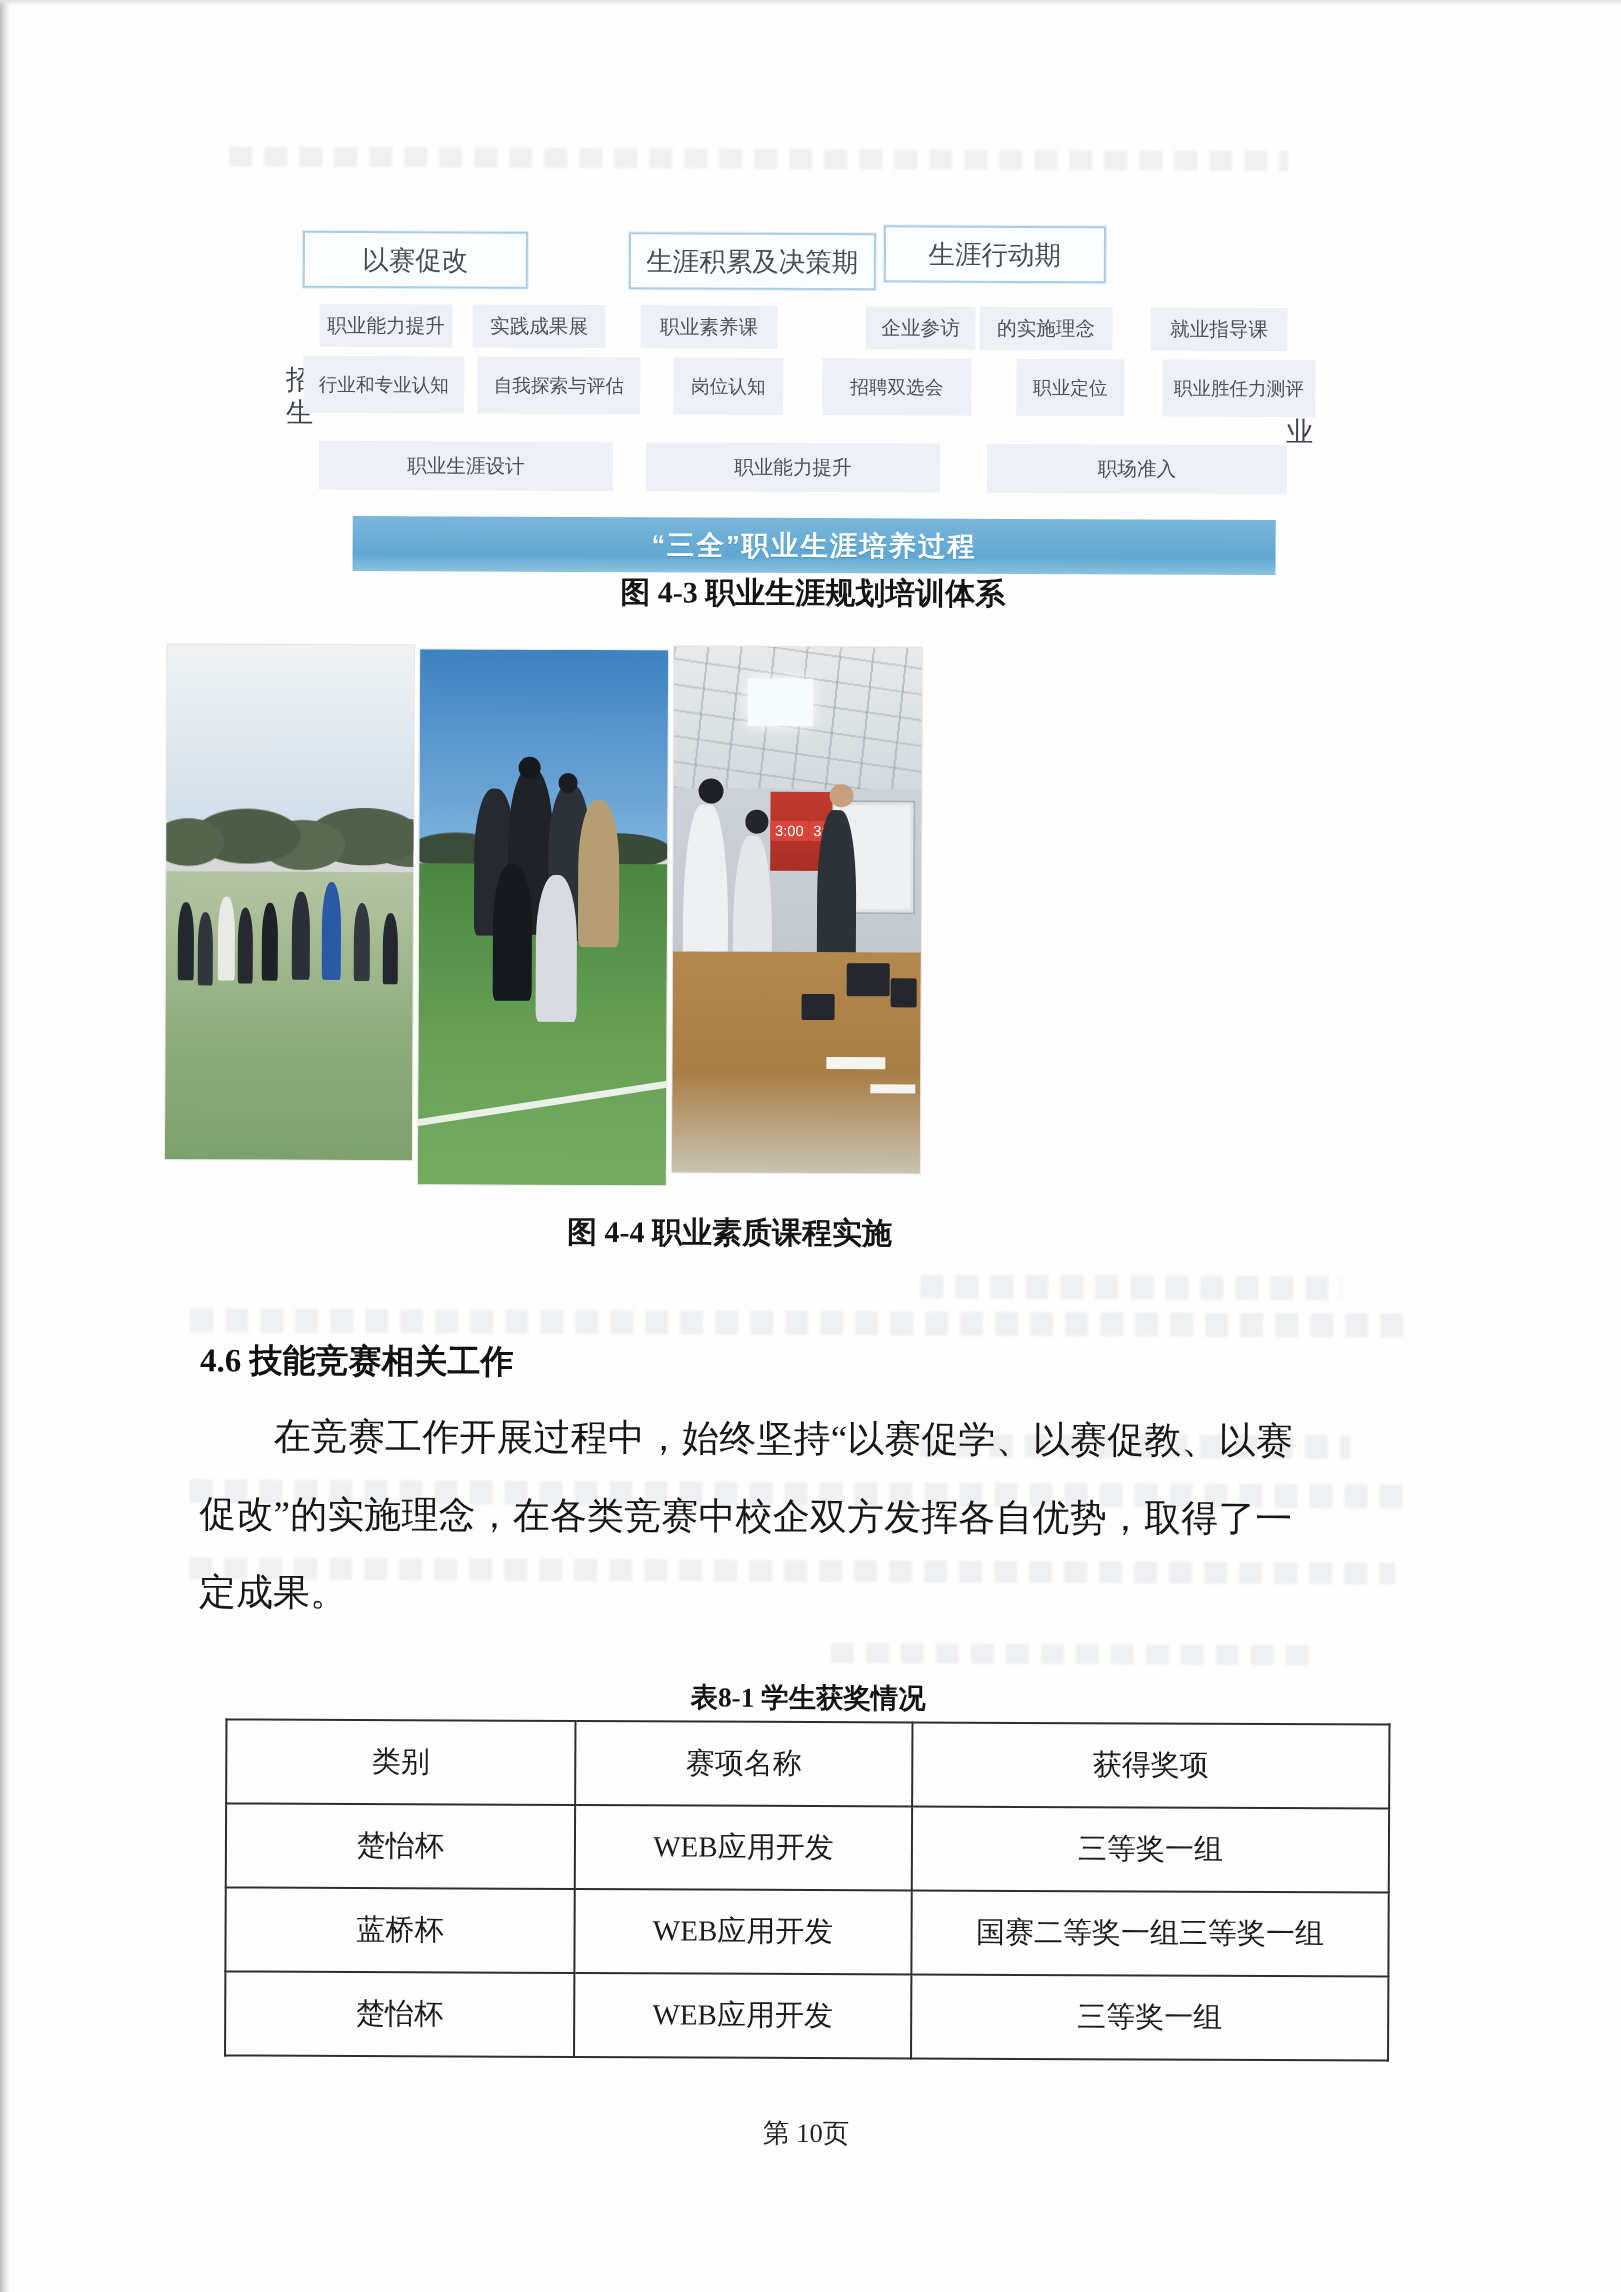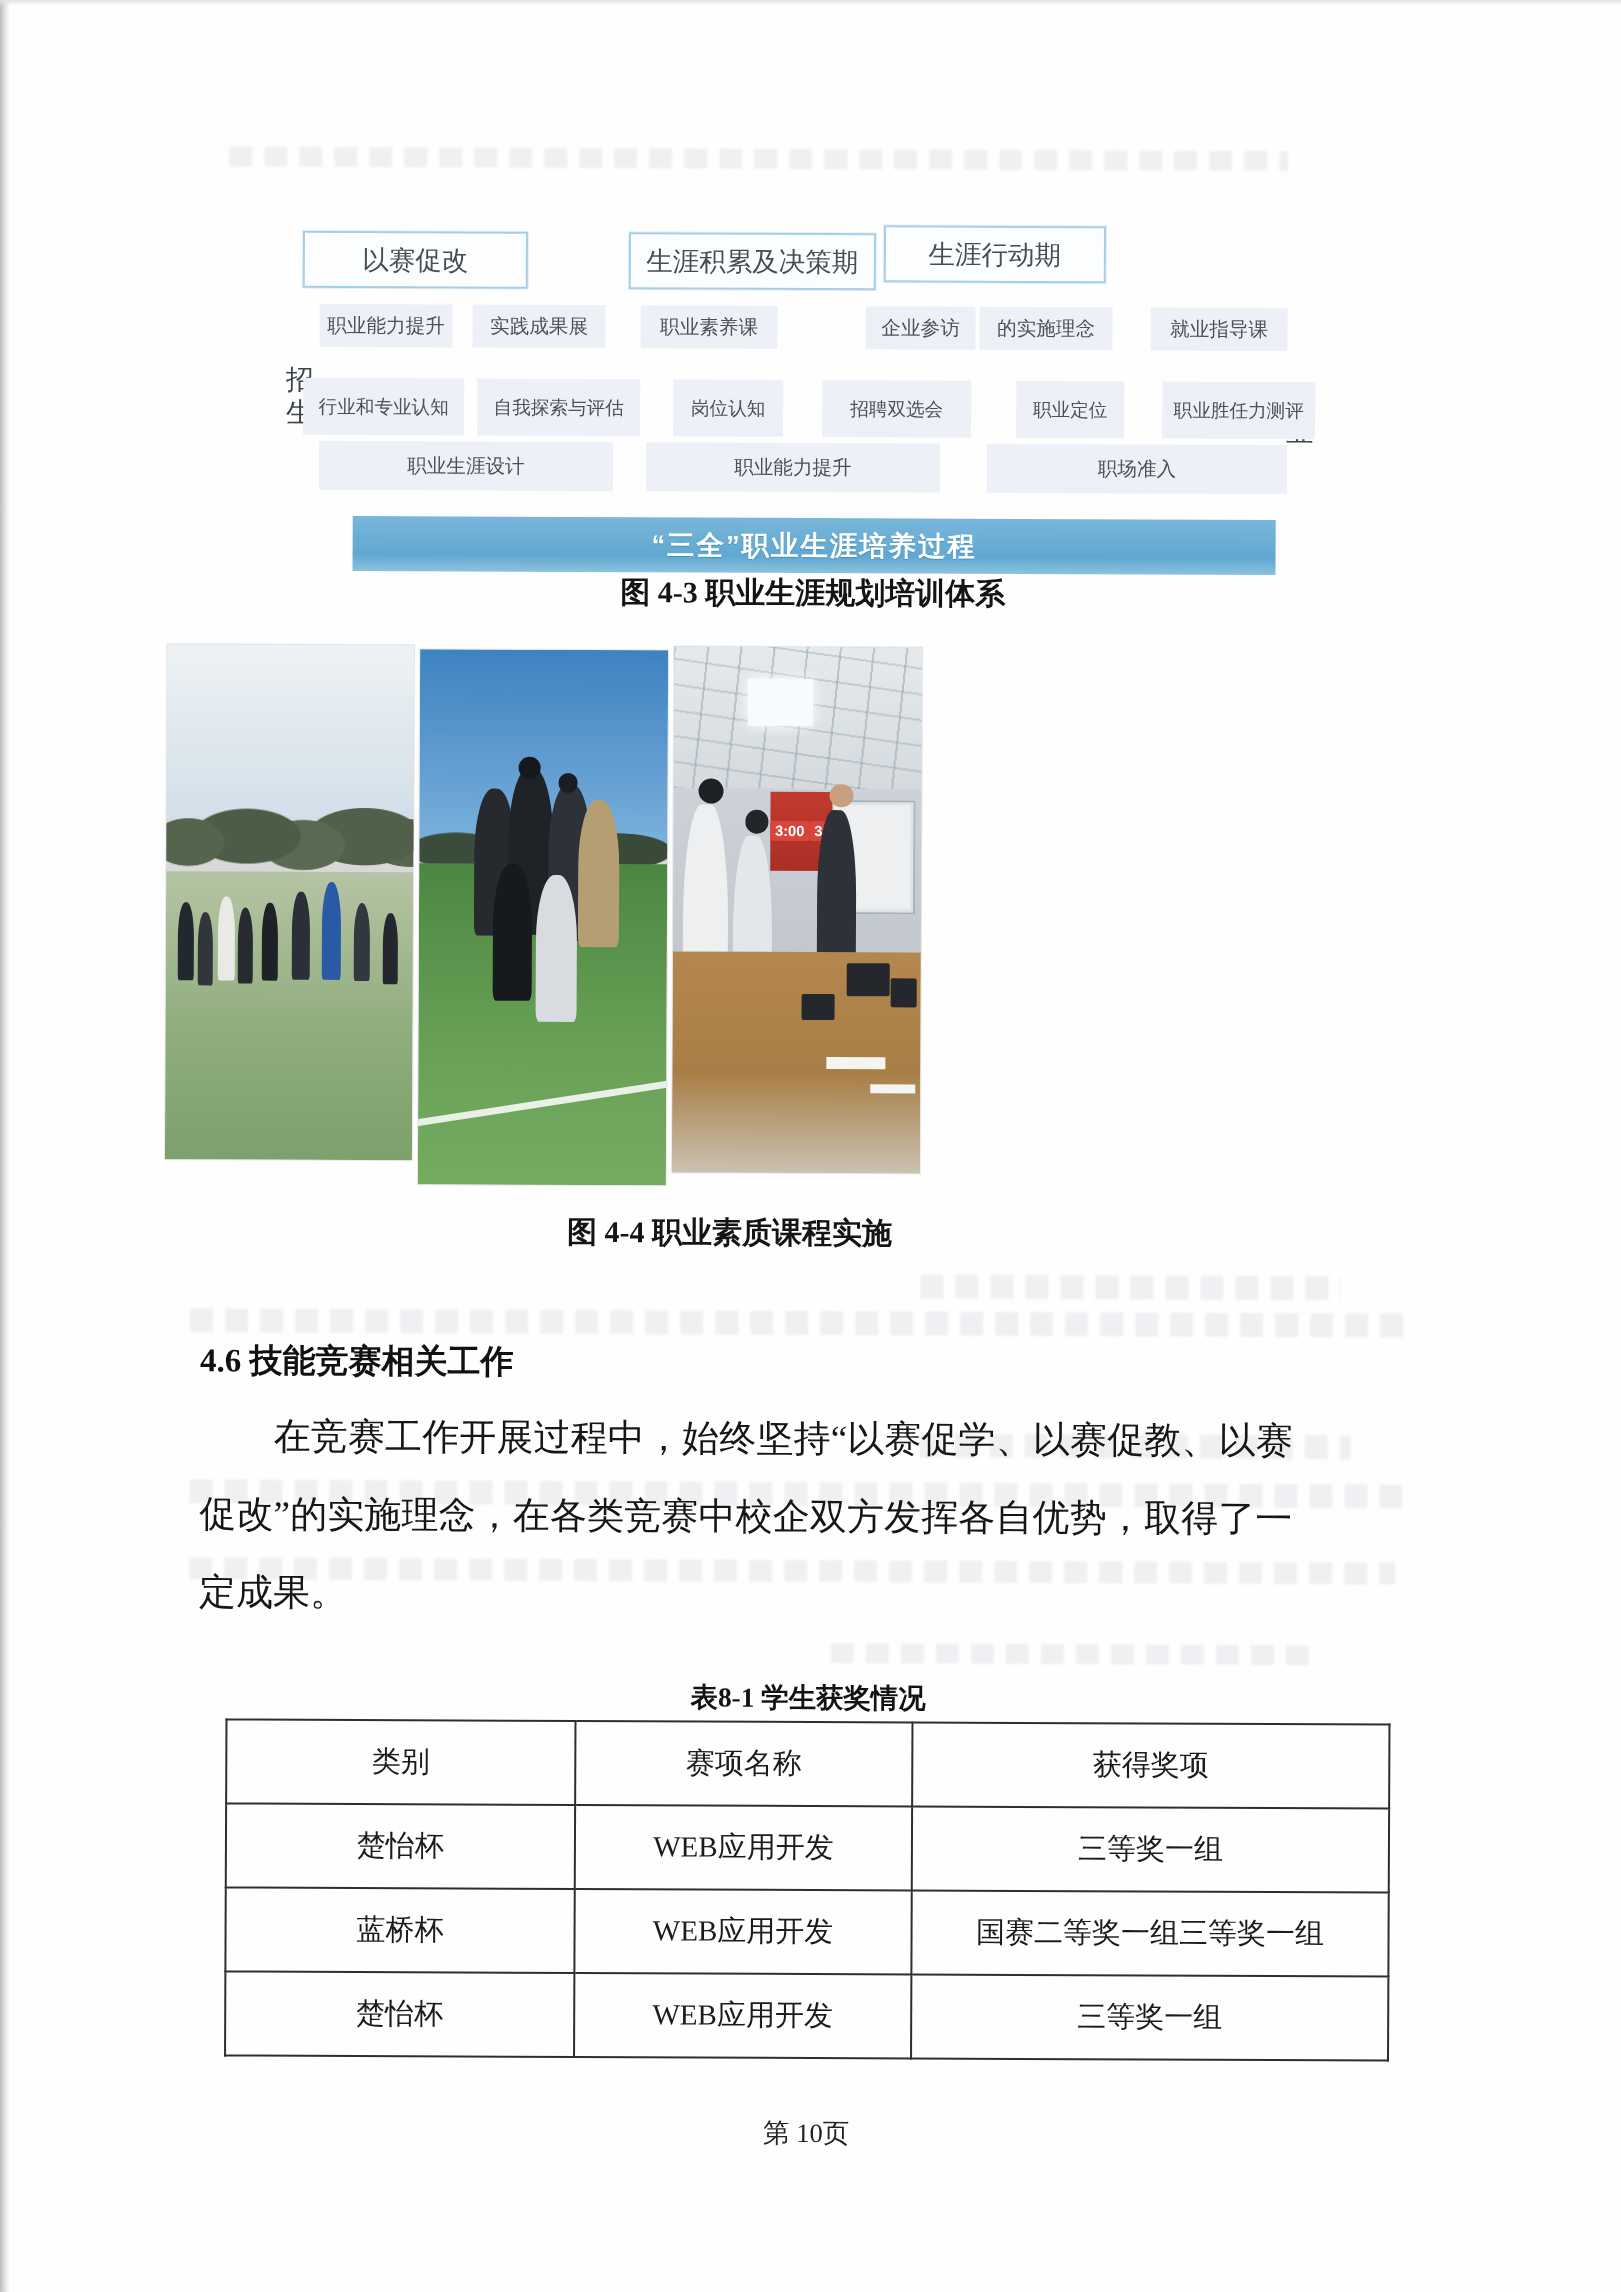--- a/index.html
+++ b/index.html
@@ -11,21 +11,21 @@
         background:linear-gradient(180deg,#e3e3e3,rgba(255,255,255,0));}
   .content{position:absolute;left:0;top:0;width:100%;height:100%;transform:rotate(0.25deg);}
 
   
   .phase-box{position:absolute;height:53px;border:2px solid #a7cde7;background:#fcfdfe;
         display:flex;align-items:center;justify-content:center;font-family:"Liberation Sans","DejaVu Sans",sans-serif;
         font-size:26.5px;color:#474c54;box-shadow:0 0 0 1px rgba(190,215,235,.35);}
   .dcell{position:absolute;background:#edf1f7;display:flex;align-items:center;justify-content:center;
         font-family:"Liberation Sans","DejaVu Sans",sans-serif;font-size:19.6px;color:#4a4f58;}
   .r1{top:306px;height:43px;}
-  .r2{top:380px;height:57px;font-size:18.6px;}
+  .r2{top:358px;height:57px;font-size:18.6px;}
   .r3{top:443px;height:49px;}
   .vlabel{position:absolute;width:33px;font-family:"Liberation Sans","DejaVu Sans",sans-serif;
         font-size:27.4px;line-height:33px;color:#3e434b;word-break:break-all;text-align:center;}
   .banner{position:absolute;left:350px;top:518px;width:923px;height:55px;
         background:linear-gradient(180deg,#79b6da 0%,#60a8d1 70%,#8cc2de 100%);
         display:flex;align-items:center;justify-content:center;
         font-family:"Liberation Sans","DejaVu Sans",sans-serif;font-weight:bold;font-size:27.4px;color:#ffffff;
         letter-spacing:2px;text-shadow:0 1px 1px rgba(0,60,90,.25);}
   .caption{position:absolute;text-align:center;font-weight:bold;font-size:30px;color:#141414;}
 
@@ -58,21 +58,21 @@
   .p3-ceil{left:0;top:0;width:100%;height:27%;background:
       repeating-linear-gradient(96deg,rgba(140,150,158,.45) 0 2px,rgba(0,0,0,0) 2px 33px),
       repeating-linear-gradient(8deg,rgba(140,150,158,.35) 0 2px,rgba(0,0,0,0) 2px 25.5px),
       linear-gradient(180deg,#e6eaec,#d4dade);}
   .p3-light{left:30%;top:6%;width:26%;height:9%;background:#f6fbff;box-shadow:0 0 13.7px #ffffff;}
   .p3-wall{left:0;top:27%;width:100%;height:31%;background:linear-gradient(180deg,#ccd2d7,#c2c8cd);}
   .p3-board{left:63%;top:29%;width:33%;height:21%;background:#edeff0;border:2px solid #a9b2b9;
       box-shadow:inset 0 0 0 2.9px #dfe3e6;}
   .p3-sign{left:39%;top:27.5%;width:25%;height:15%;background:linear-gradient(180deg,#c23a2e,#a92f26);
       display:flex;align-items:center;justify-content:space-around;color:#fff;
-      font-family:"Liberation Sans","DejaVu Sans",sans-serif;font-weight:bold;font-size:14.7px;}
+      font-family:"Liberation Sans","DejaVu Sans",sans-serif;font-weight:normal;font-size:14.7px;}
   .p3-sign .chip{background:#d9453a;padding:2px 4.9px;border-radius:2px;}
   .p3-desks{left:0;top:58%;width:100%;height:42%;background:linear-gradient(180deg,#b3874d,#a97e46 55%,#c9c2b2);}
   .mon{position:absolute;background:#24282c;border-radius:2px;}
   .paper{position:absolute;background:#f4f4f1;}
 
   
   .ghost{position:absolute;height:23.5px;opacity:.09;filter:blur(1px);
       background:repeating-linear-gradient(90deg,#5a6a85 0 23.5px,rgba(0,0,0,0) 23.5px 35px);}
 
   

